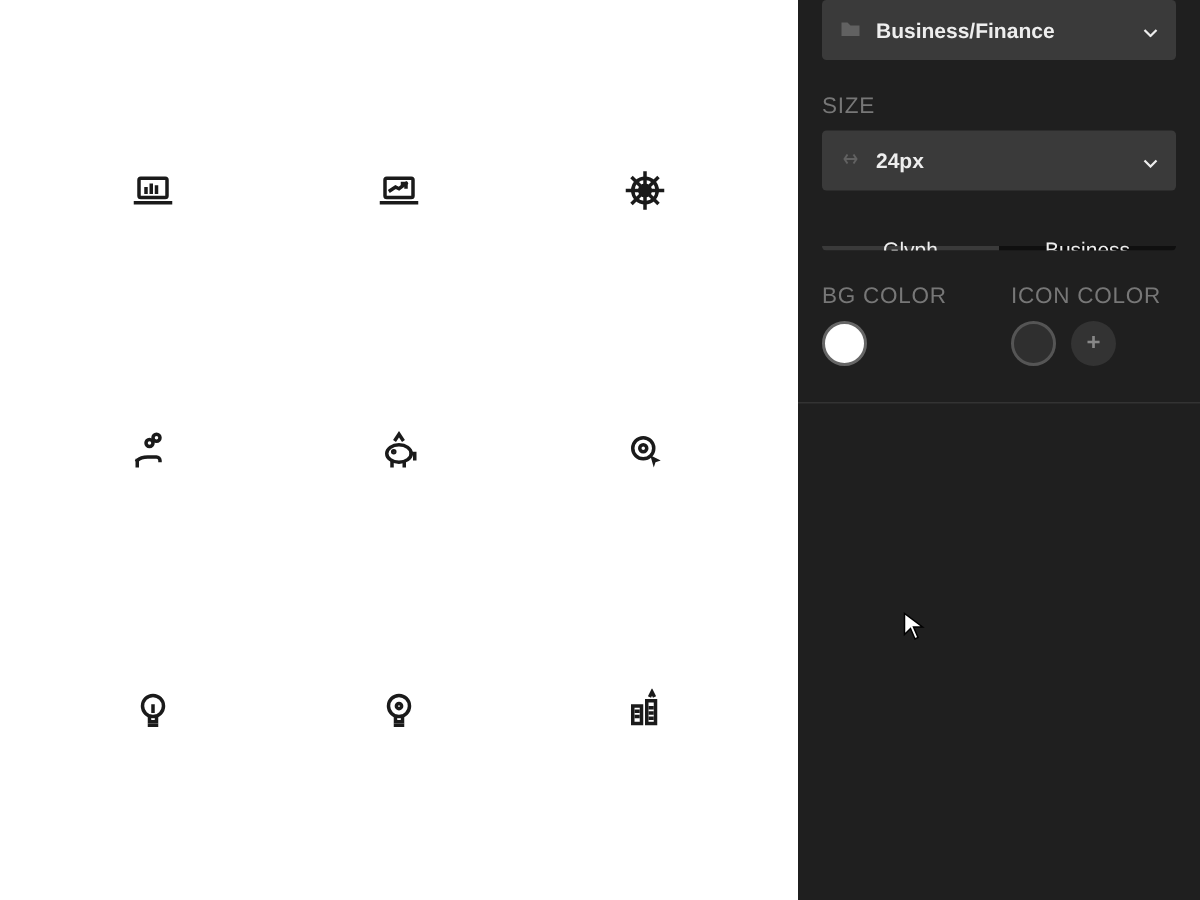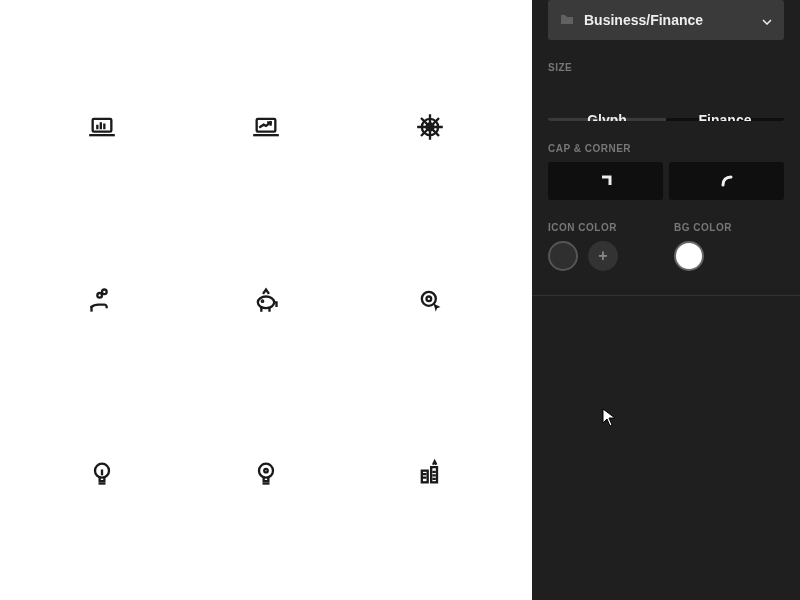--- a/index.html
+++ b/index.html
@@ -2,26 +2,26 @@
 <html><head>
 <meta charset="utf-8">
 <style>
 * { box-sizing: border-box; margin: 0; padding: 0; }
 body { width: 800px; height: 600px; overflow: hidden; font-family: -apple-system, BlinkMacSystemFont, "Segoe UI", Arial, sans-serif; display: flex; }
 .canvas { flex: 1; background: #fff; position: relative; }
 .icon-grid { display: grid; grid-template-columns: repeat(3, 1fr); grid-template-rows: repeat(3, 1fr); height: 100%; padding: 40px 20px; }
 .icon-cell { display: flex; align-items: center; justify-content: center; }
 .icon-cell svg { width: 28px; height: 28px; stroke: #1a1a1a; stroke-width: 2; fill: none; stroke-linecap: square; stroke-linejoin: miter; }
 .sidebar { width: 268px; background: #1f1f1f; padding: 0 16px; color: #aaa; font-size: 12px; display: flex; flex-direction: column; }
-.section-label { font-size: 10px; font-weight: 700; letter-spacing: 0.5px; color: #777; margin-top: 22px; margin-bottom: 8px; text-transform: uppercase; }
+.section-label { font-size: 15px; font-weight: 400; letter-spacing: 0.5px; color: #777; margin-top: 22px; margin-bottom: 8px; text-transform: uppercase; }
 .dropdown { background: #3a3a3a; height: 40px; border-radius: 3px; display: flex; align-items: center; padding: 0 12px; color: #eee; font-size: 14px; font-weight: 600; position: relative; cursor: pointer; }
 .dropdown .dd-icon { margin-right: 10px; opacity: 0.5; }
 .dropdown .dd-caret { position: absolute; right: 12px; }
 .segmented { display: flex; border-radius: 3px; overflow: hidden; height: 40px; }
-.segmented .seg { flex: 1; display: flex; align-items: center; justify-content: center; font-size: 14px; font-weight: 700; color: #eee; cursor: pointer; margin-top: 37px; }
+.segmented .seg { flex: 1; display: flex; align-items: center; justify-content: center; font-size: 14px; font-weight: 400; color: #eee; cursor: pointer; margin-top: 37px; }
 .seg.active { background: #3a3a3a; }
 .seg.inactive { background: #0f0f0f; }
 .row-split { display: flex; gap: 16px; }
 .row-split > div { flex: 1; }
 .stepper { display: flex; height: 38px; }
 .stepper-val { background: #0f0f0f; color: #eee; font-size: 14px; font-weight: 600; flex: 1; display: flex; align-items: center; padding: 0 12px; border-radius: 3px 0 0 3px; }
 .stepper-btns { width: 22px; background: #3a3a3a; display: flex; flex-direction: column; border-radius: 0 3px 3px 0; }
 .stepper-btns div { flex: 1; display: flex; align-items: center; justify-content: center; cursor: pointer; }
 .cap-row { display: flex; gap: 6px; height: 38px; }
 .cap-btn { flex: 1; background: #0f0f0f; border-radius: 3px; display: flex; align-items: center; justify-content: center; cursor: pointer; }
@@ -120,56 +120,54 @@
     </span>
     <span>Business/Finance</span>
     <span class="dd-caret">
       <svg width="10" height="6" viewBox="0 0 10 6">
           <path d="M1 1l4 4 4-4" stroke="#eee" stroke-width="1.5" fill="none"></path>
         </svg>
     </span>
   </div>
 
   <div class="section-label">SIZE</div>
+  <div class="dropdown">
+    <span class="dd-icon">
+      <svg width="14" height="14" viewBox="0 0 14 14">
+          <path d="M3 7h8M5 4l-2 3 2 3M9 4l2 3-2 3" stroke="#888" stroke-width="1.3" fill="none"></path>
+        </svg>
+    </span>
+    <span>24px</span>
+    <span class="dd-caret">
+      <svg width="10" height="6" viewBox="0 0 10 6">
+          <path d="M1 1l4 4 4-4" stroke="#eee" stroke-width="1.5" fill="none"></path>
+        </svg>
+    </span>
+  </div>
 
   <div class="segmented">
     <div class="seg active">Glyph</div>
-    <div class="seg inactive">Finance</div>
+    <div class="seg inactive">Business</div>
+  </div>
+
+  <div class="row-split">
   </div>
 
   <div class="row-split">
     <div>
-      <div class="section-label">CAP &amp; CORNER</div>
-      <div class="cap-row">
-        <div class="cap-btn">
-          <svg width="16" height="16" viewBox="0 0 16 16">
-              <path d="M4 4h8v8" stroke="#eee" stroke-width="3" fill="none" stroke-linejoin="miter"></path>
-            </svg>
-        </div>
-        <div class="cap-btn">
-          <svg width="16" height="16" viewBox="0 0 16 16">
-              <path d="M4 12c0-5 3-8 8-8" stroke="#eee" stroke-width="3" fill="none" stroke-linecap="round"></path>
-            </svg>
-        </div>
+      <div class="section-label">BG COLOR</div>
+      <div class="swatches">
+        <div class="swatch white"></div>
       </div>
     </div>
-  </div>
-
-  <div class="row-split">
     <div>
       <div class="section-label">ICON COLOR</div>
       <div class="swatches">
         <div class="swatch dark"></div>
         <div class="swatch add">+</div>
-      </div>
-    </div>
-    <div>
-      <div class="section-label">BG COLOR</div>
-      <div class="swatches">
-        <div class="swatch white"></div>
       </div>
     </div>
   </div>
 
   <div class="divider"></div>
 </div>
 
 <svg class="cursor" width="16" height="20" viewBox="0 0 16 20">
     <path d="M1 1l0 14 4-4 3 7 2-1-3-7 6 0z" fill="#fff" stroke="#000" stroke-width="1"></path>
   </svg>

